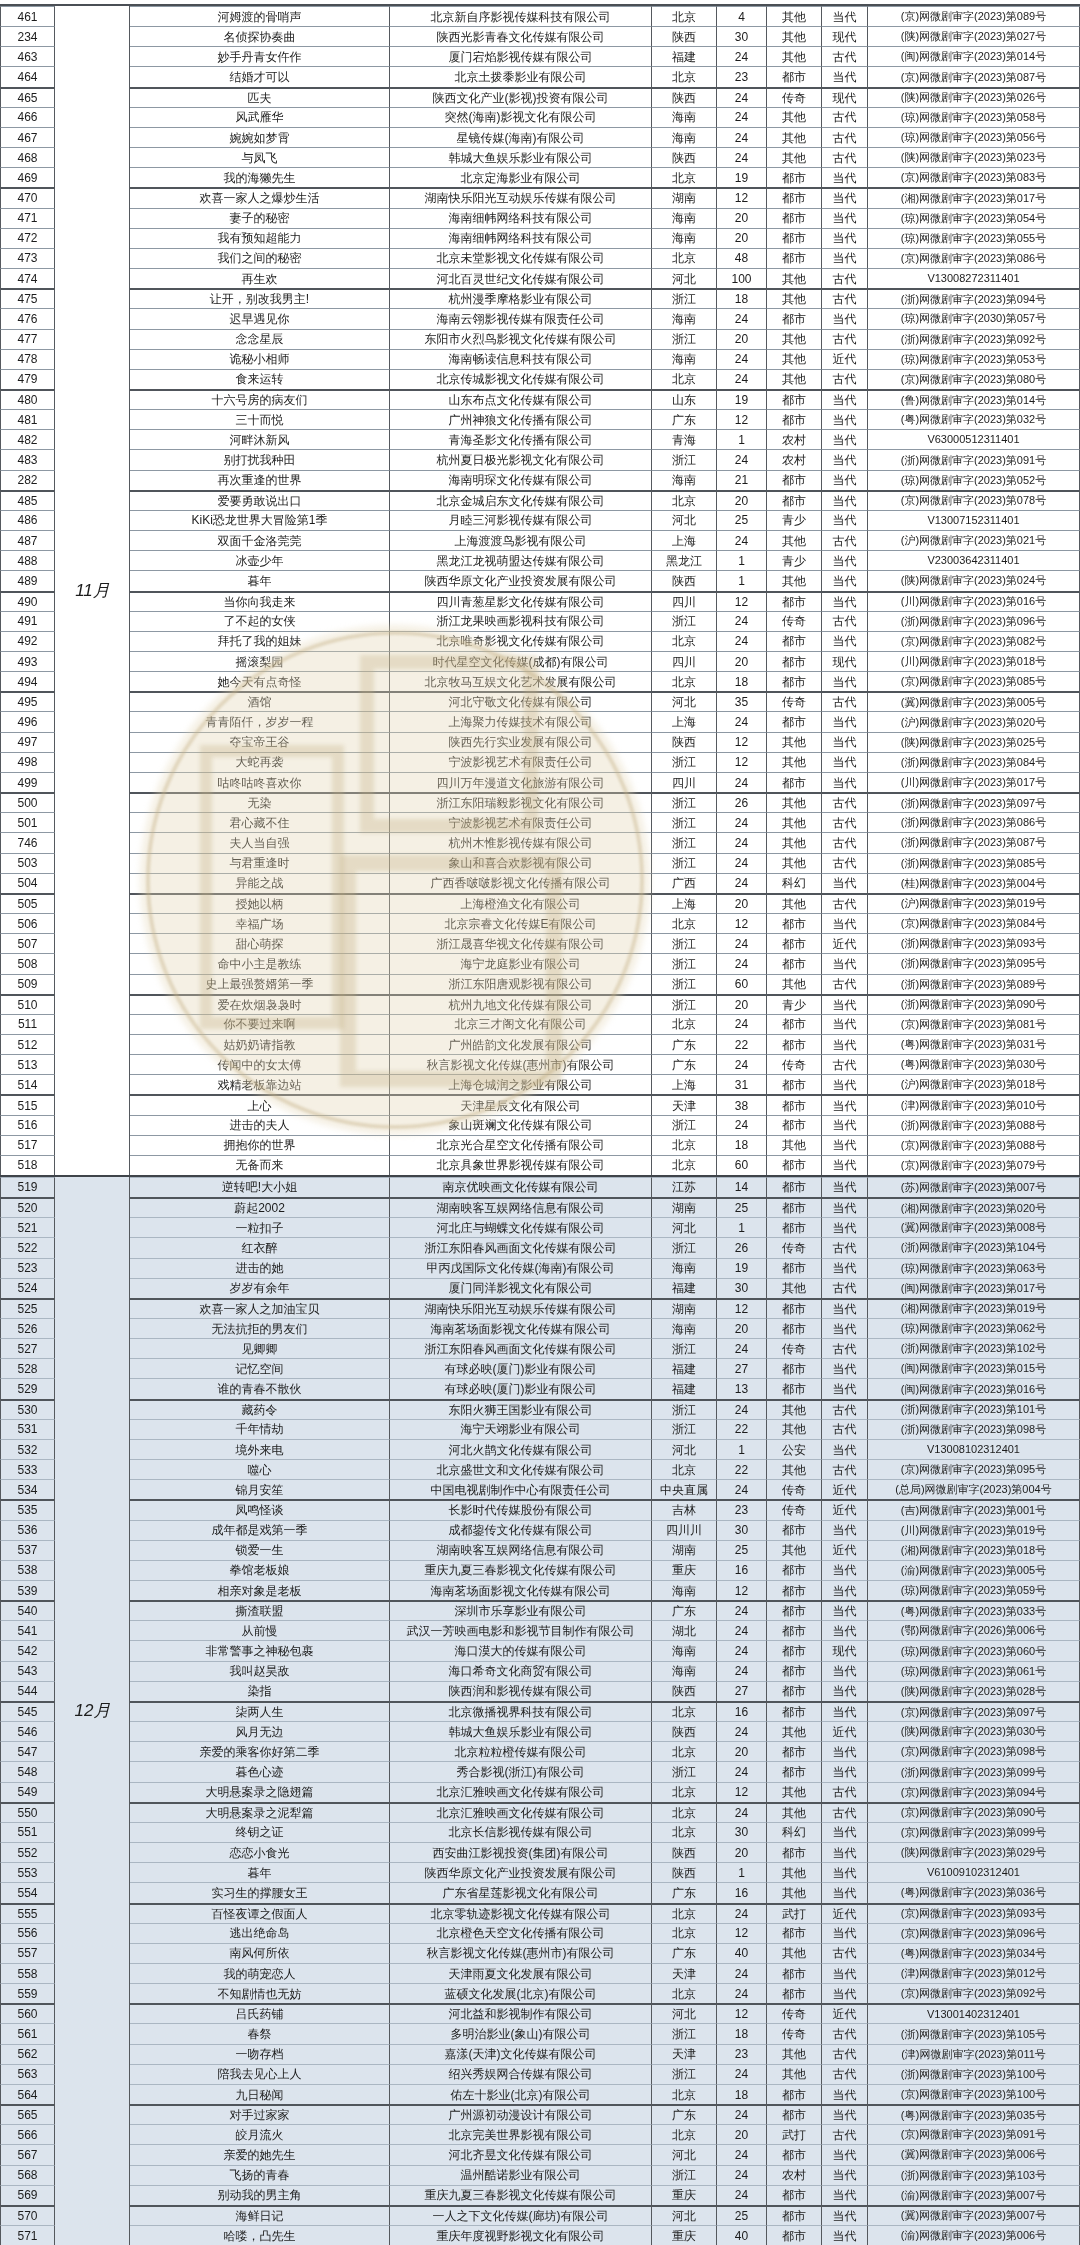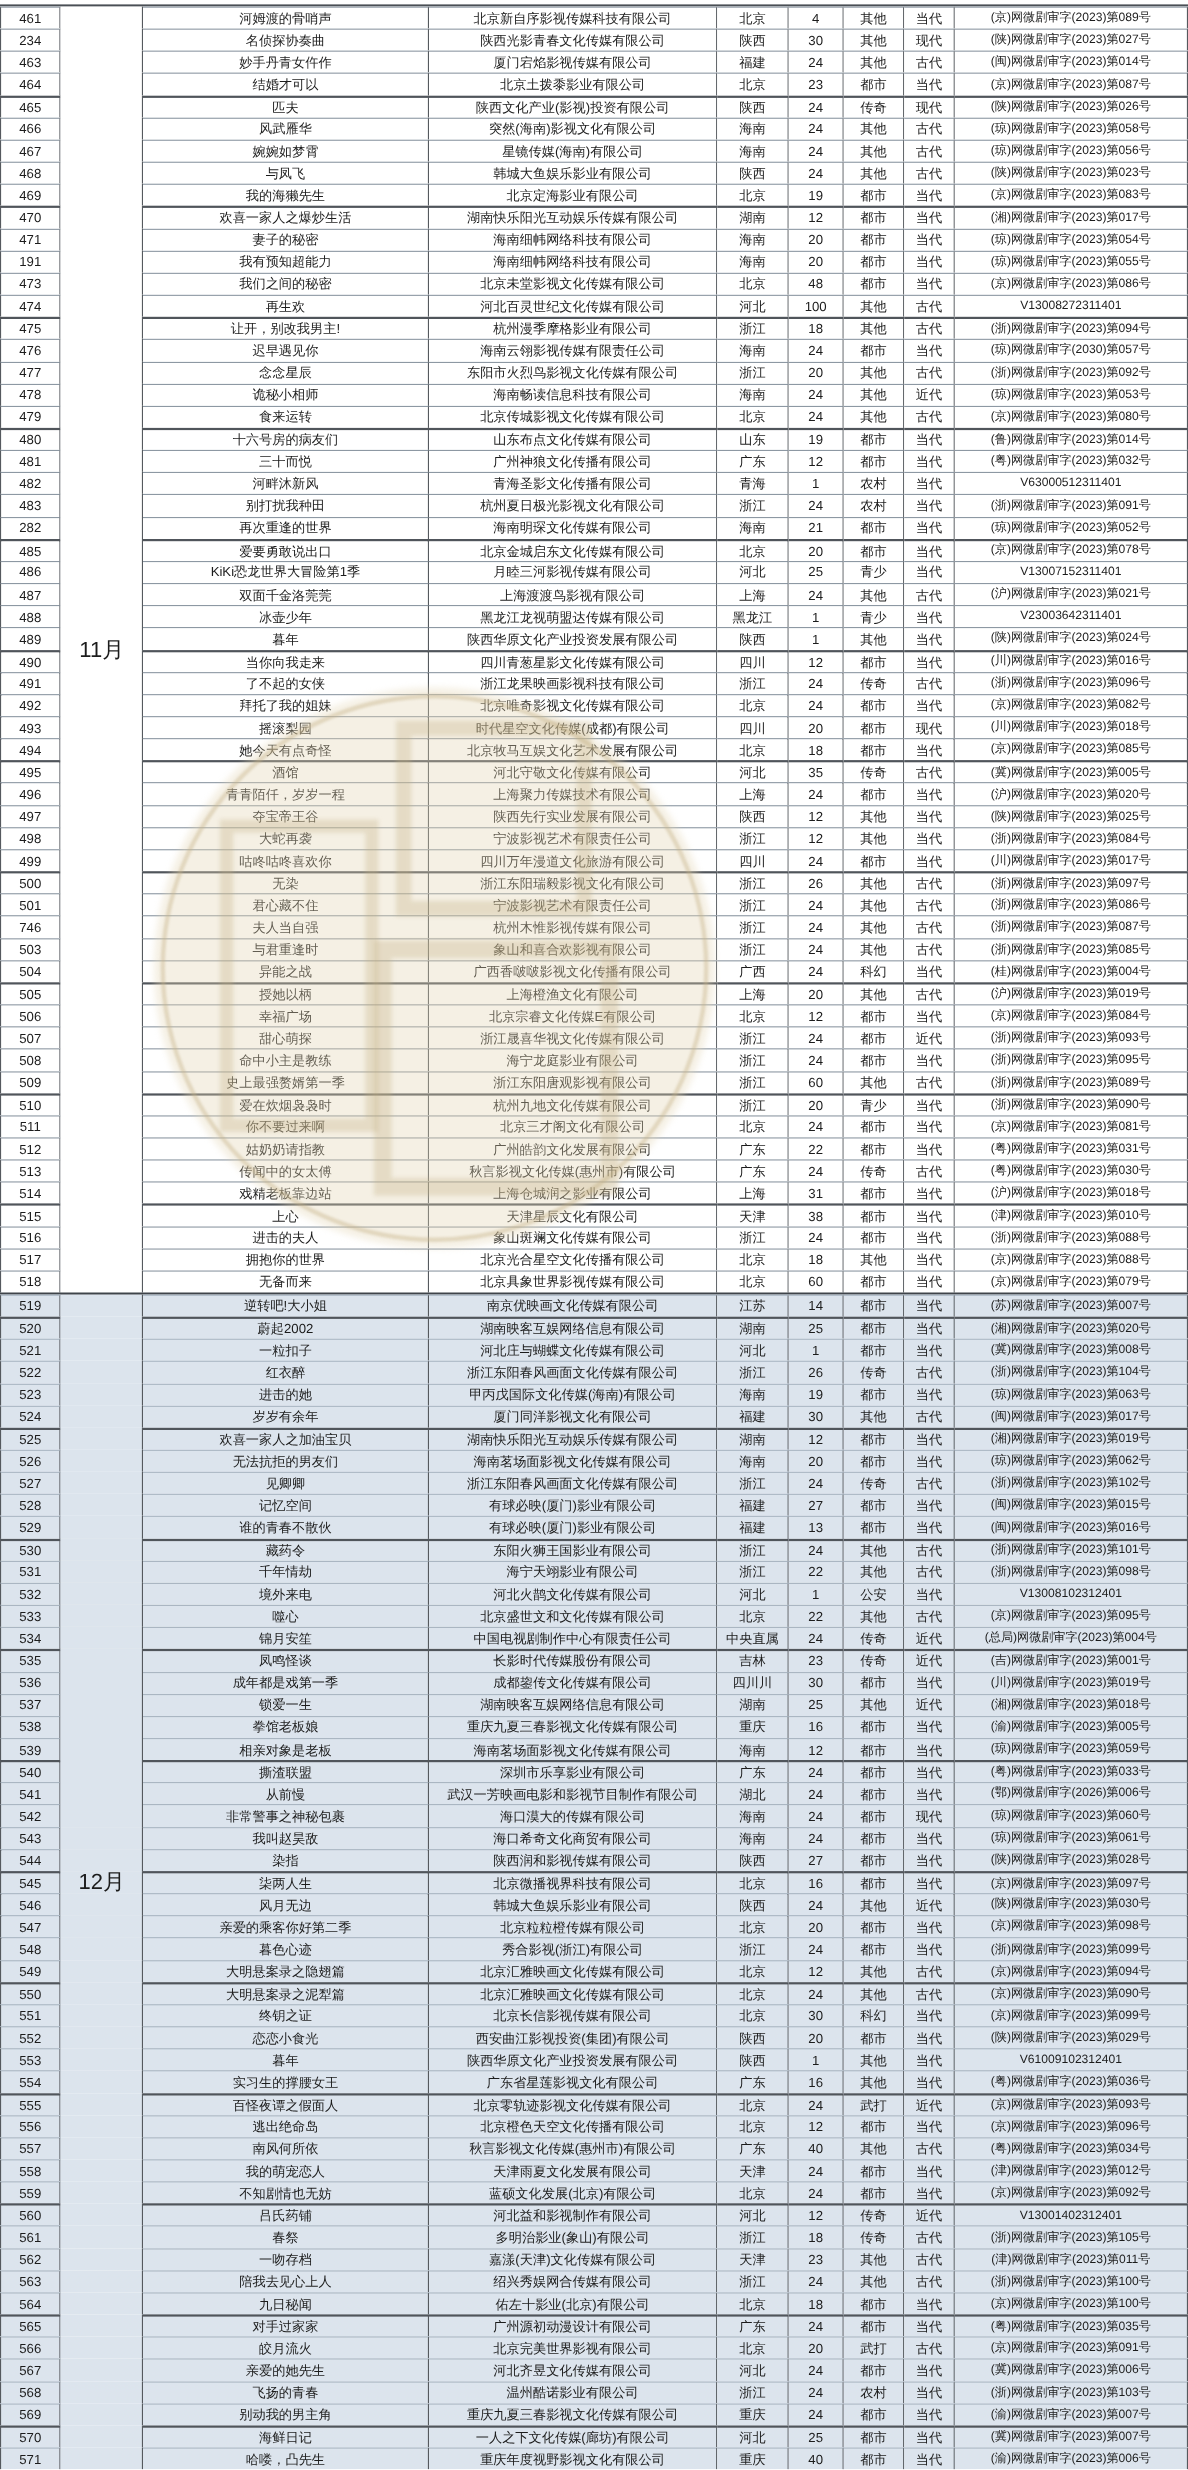--- a/index.html
+++ b/index.html
@@ -22,22 +22,22 @@
   .c-no{width:55px;border-left:1px solid #55595e;}
   .c-month{width:75px;border-top:none !important;}
   .c-title{width:260px;}
   .c-company{width:262px;}
   .c-prov{width:65px;}
   .c-eps{width:50px;}
   .c-genre{width:55px;}
   .c-era{width:46px;}
   .c-reg{width:212px;font-size:11px;}
   .month-overlay{position:absolute;left:55px;width:75px;top:0;bottom:0;display:flex;
-                 align-items:center;justify-content:center;font-size:20px;color:#1c1c1c;z-index:3;
-                 pointer-events:none;}
+                 align-items:center;justify-content:center;font-size:17px;color:#1c1c1c;z-index:3;
+                 pointer-events:none;font-style:italic;}
   
   #watermark{position:absolute;left:140px;top:625px;width:510px;height:510px;z-index:5;
              pointer-events:none;}
   .wm-disc{position:absolute;left:0;top:0;width:510px;height:510px;border-radius:50%;
            background:rgba(226,211,178,0.35);filter:blur(3px);}
   .wm-ring{position:absolute;left:6px;top:6px;width:498px;height:498px;border-radius:50%;
            border:4px solid rgba(198,178,134,0.40);box-sizing:border-box;filter:blur(1px);}
   .wm-s{position:absolute;border:14px solid rgba(193,172,126,0.30);filter:blur(2px);}
   .wm-s1{left:220px;top:30px;width:150px;height:150px;}
   .wm-s2{left:200px;top:230px;width:190px;height:200px;border-width:16px;}
@@ -166,21 +166,21 @@
           <div class="cell c-month"></div>
           <div class="cell c-title">妻子的秘密</div>
           <div class="cell c-company">海南细帏网络科技有限公司</div>
           <div class="cell c-prov">海南</div>
           <div class="cell c-eps">20</div>
           <div class="cell c-genre">都市</div>
           <div class="cell c-era">当代</div>
           <div class="cell c-reg">(琼)网微剧审字(2023)第054号</div>
         </div>
         <div class="row">
-          <div class="cell c-no">191</div>
+          <div class="cell c-no">472</div>
           <div class="cell c-month"></div>
           <div class="cell c-title">我有预知超能力</div>
           <div class="cell c-company">海南细帏网络科技有限公司</div>
           <div class="cell c-prov">海南</div>
           <div class="cell c-eps">20</div>
           <div class="cell c-genre">都市</div>
           <div class="cell c-era">当代</div>
           <div class="cell c-reg">(琼)网微剧审字(2023)第055号</div>
         </div>
         <div class="row">

